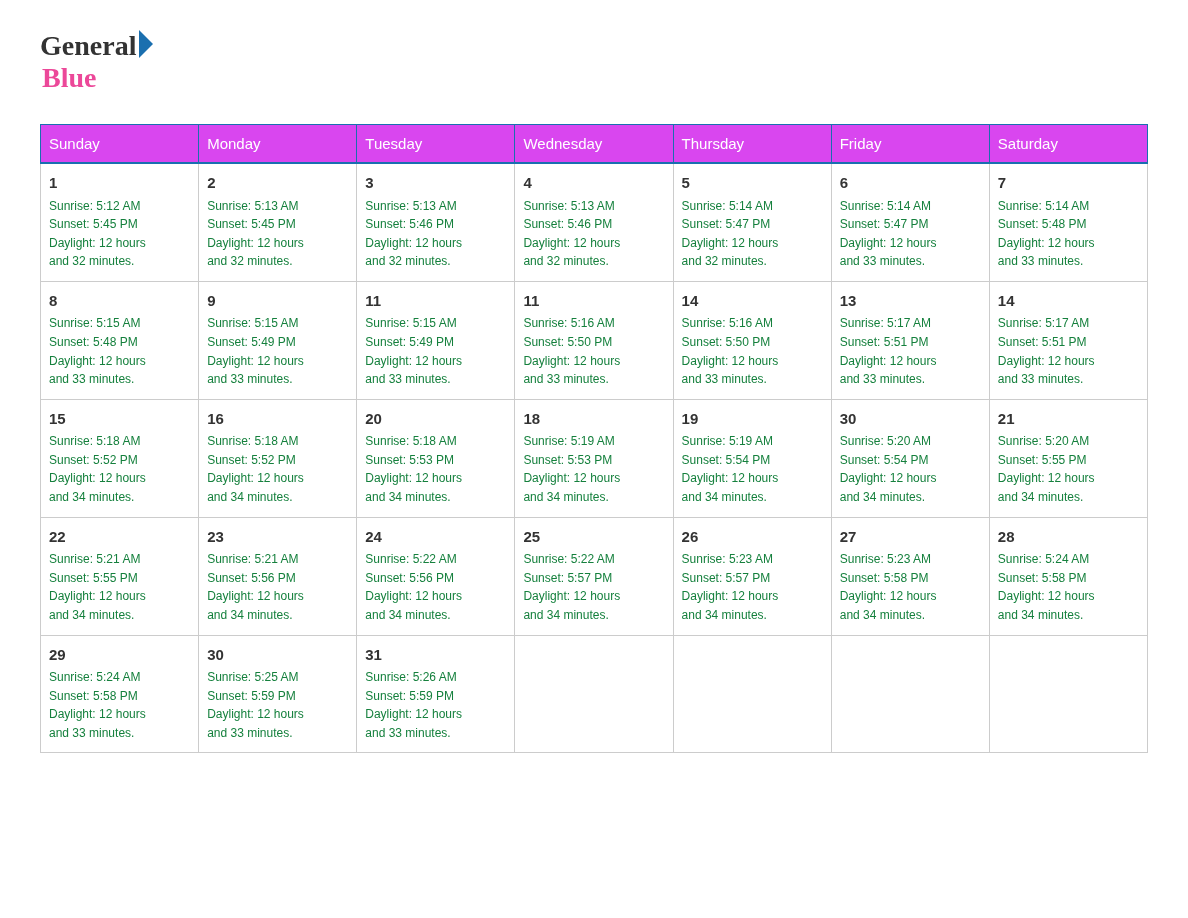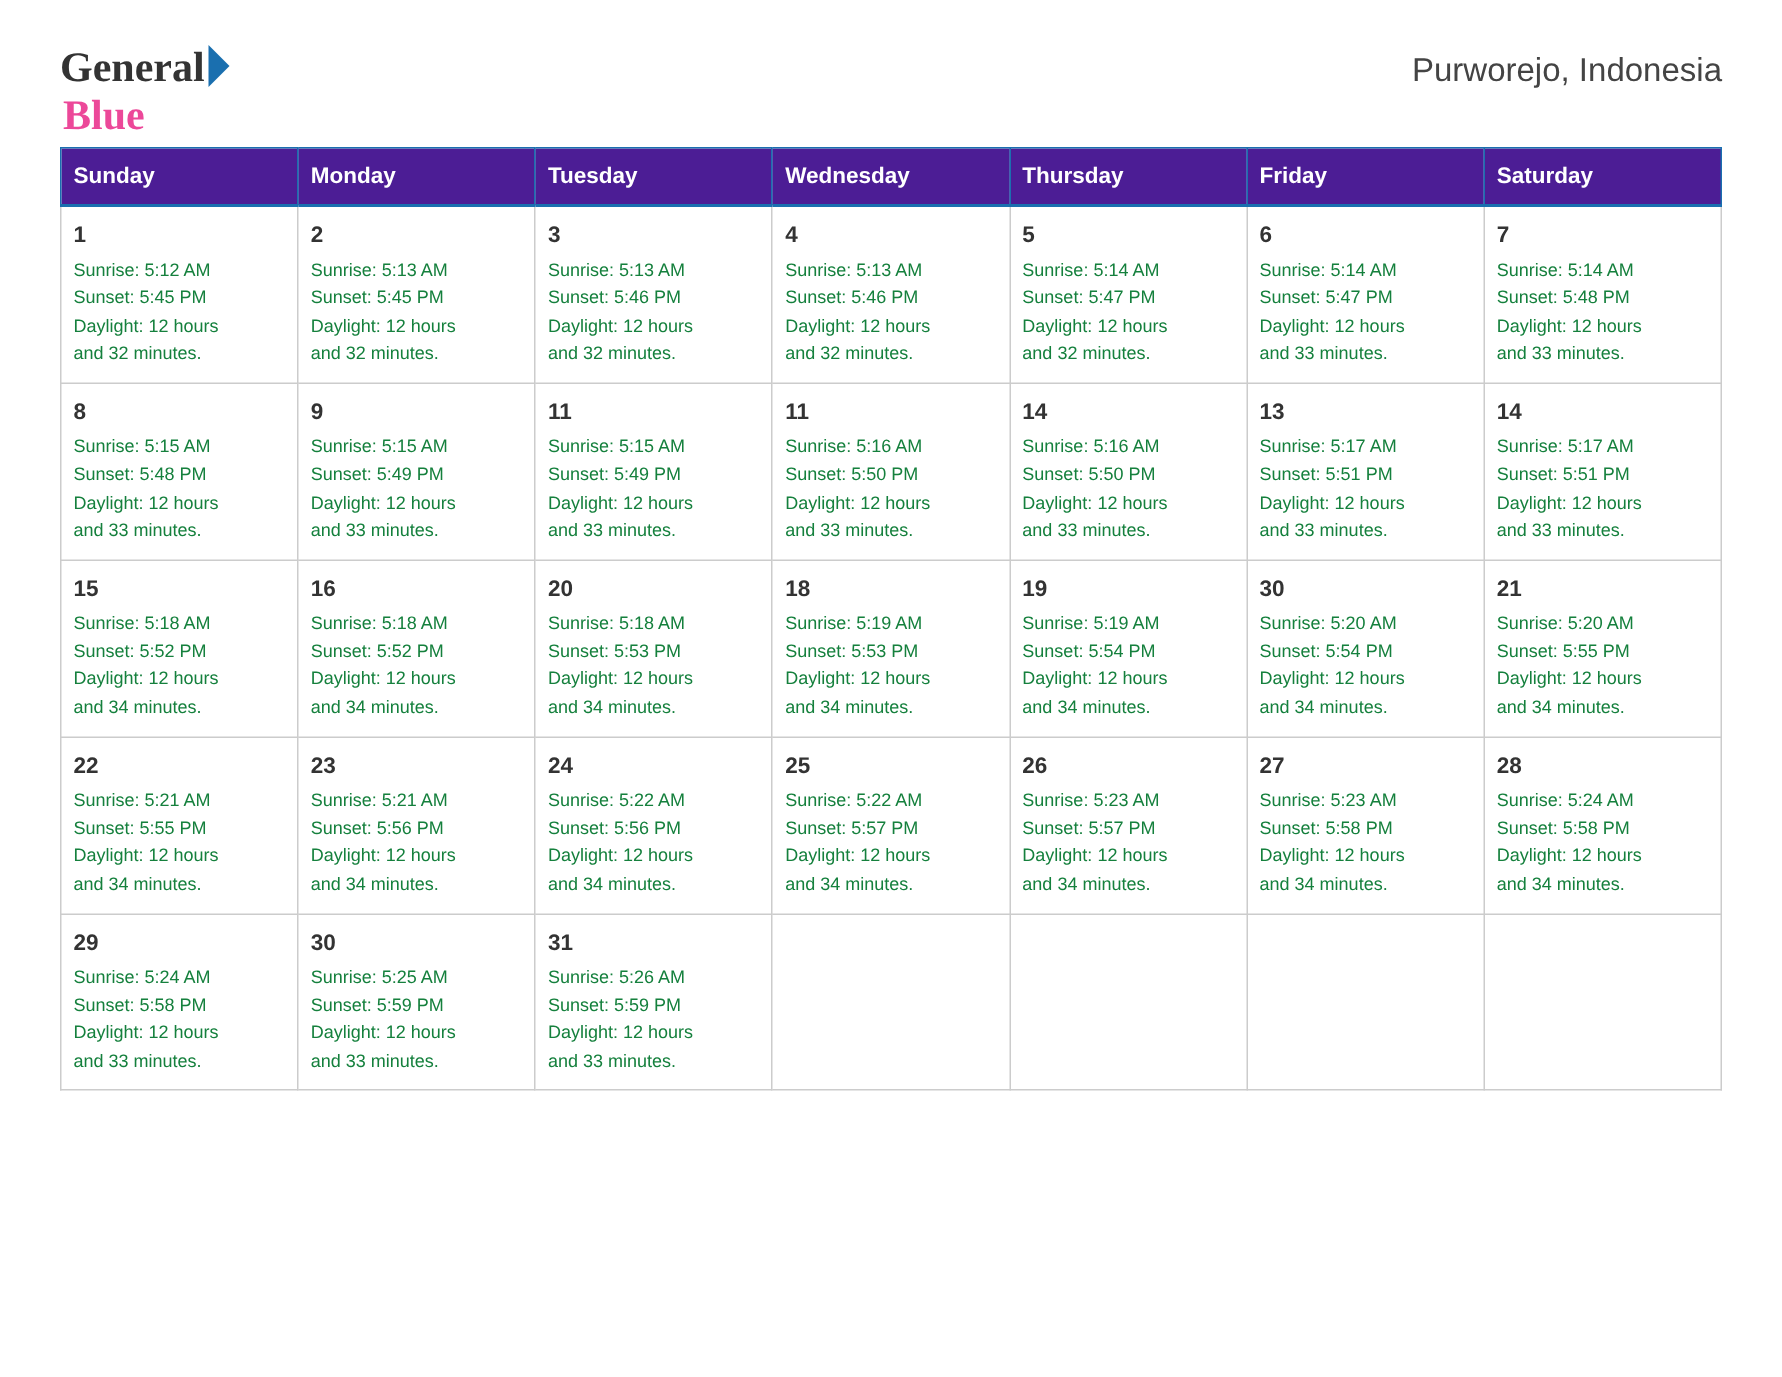--- a/index.html
+++ b/index.html
@@ -7,21 +7,22 @@
       font-family: Arial, Helvetica, sans-serif;
       background: #fff;
       padding: 30px 40px;
       width: 1188px;
       min-height: 918px;
     }
     .header {
       display: flex;
       justify-content: space-between;
       align-items: flex-start;
-      margin-bottom: 4px;
+      margin-bottom: 30px;
+      flex-direction: column;
     }
     .logo {
       display: flex;
       flex-direction: column;
       align-items: flex-start;
     }
     .logo-top {
       display: flex;
       align-items: center;
     }
@@ -60,25 +61,25 @@
       font-size: 22px;
       color: #444;
       margin-top: 4px;
     }
     table {
       width: 100%;
       border-collapse: collapse;
       table-layout: fixed;
     }
     th {
-      background-color: #4c1d95;
+      background-color: #d946ef;
       color: #fff;
       padding: 10px 8px;
       font-size: 15px;
-      font-weight: bold;
+      font-weight: normal;
       text-align: left;
       border: 1px solid #1a6faf;
     }
     td {
       vertical-align: top;
       padding: 8px 8px 10px 8px;
       border: 1px solid #ccc;
       font-size: 12.5px;
       line-height: 1.5;
       color: #333;
@@ -108,21 +109,20 @@
 
 <div class="header">
   <div class="logo">
     <div class="logo-top">
       <span class="logo-general">General</span>
       <div class="logo-arrow"></div>
     </div>
     <span class="logo-blue">Blue</span>
   </div>
   <div class="title-area">
-    <div class="location">Purworejo, Indonesia</div>
   </div>
 </div>
 
 <table>
   <thead>
     <tr>
     <th>Sunday</th>
         <th>Monday</th>
         <th>Tuesday</th>
         <th>Wednesday</th>

